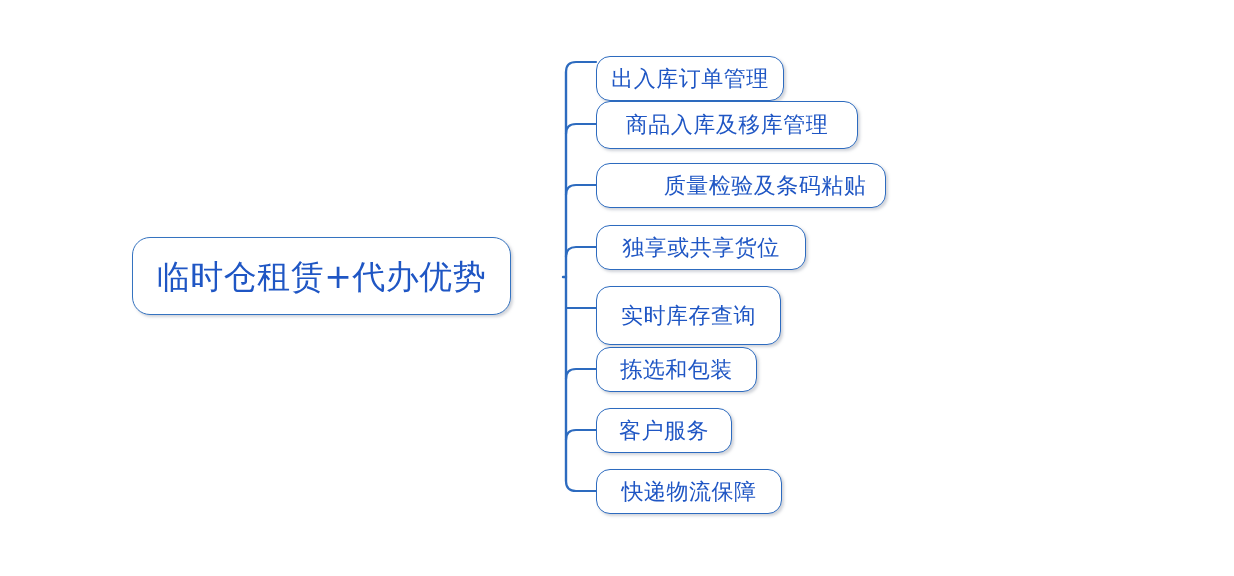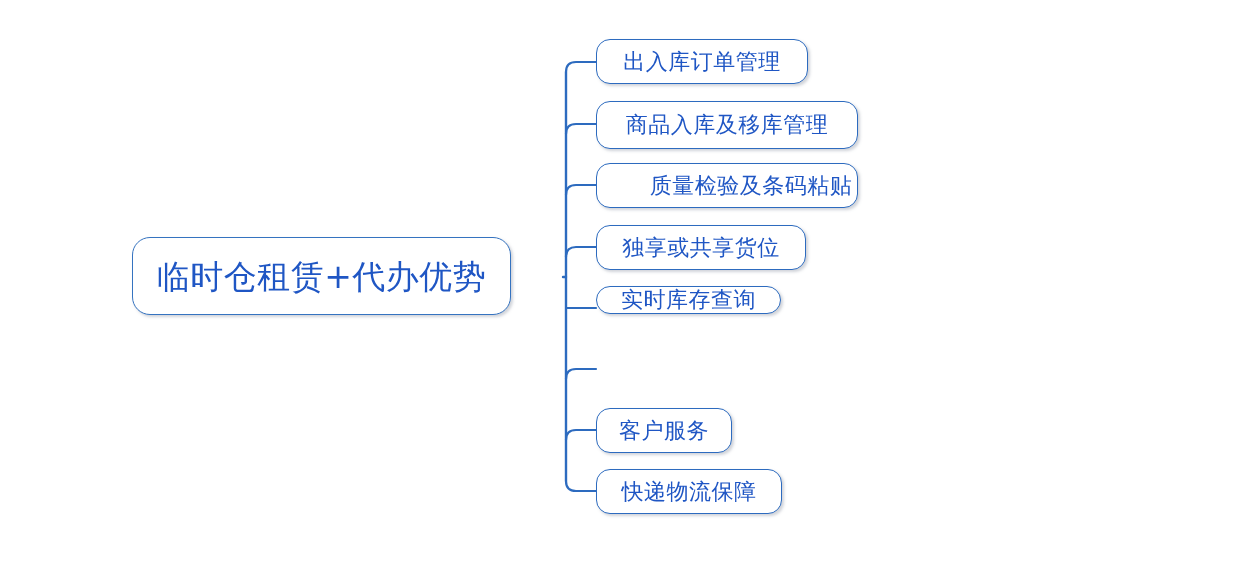--- a/index.html
+++ b/index.html
@@ -89,40 +89,43 @@
       <path d="M566 440 Q566 430 576 430 L596 430"></path>
 
       <path d="M566 481 Q566 491 576 491 L596 491"></path>
     </g>
   </svg>
 
   <div class="node root" style="left:132px; top:237px; width:379px; height:78px;">
     <span class="node-label">临时仓租赁+代办优势</span>
   </div>
 
-  <div class="node child" style="left:596px; top:39px; width:212px; height:45px;">
+  <div class="node child" style="left:596px; top:56px; width:188px; height:45px;">
     <span class="node-label">出入库订单管理</span>
   </div>
 
   <div class="node child" style="left:596px; top:101px; width:262px; height:48px;">
     <span class="node-label">商品入库及移库管理</span>
   </div>
 
-  <div class="node child" style="left:596px; top:163px; width:262px; height:45px;padding-left:48px;">
+  <div class="node child" style="left:596px; top:163px; width:290px; height:45px;padding-left:48px;">
     <span class="node-label">质量检验及条码粘贴</span>
   </div>
 
   <div class="node child" style="left:596px; top:225px; width:210px; height:45px;">
     <span class="node-label">独享或共享货位</span>
   </div>
 
-  <div class="node child" style="left:596px; top:286px; width:185px; height:28px;">
+  <div class="node child" style="left:596px; top:286px; width:185px; height:59px;">
     <span class="node-label">实时库存查询</span>
   </div>
 
+  <div class="node child" style="left:596px; top:347px; width:161px; height:45px;">
+    <span class="node-label">拣选和包装</span>
+  </div>
 
   <div class="node child" style="left:596px; top:469px; width:186px; height:45px;">
     <span class="node-label">快递物流保障</span>
   </div>
 
   <div class="node child" style="left:596px; top:408px; width:136px; height:45px;">
     <span class="node-label">客户服务</span>
   </div>
 
 </div>

